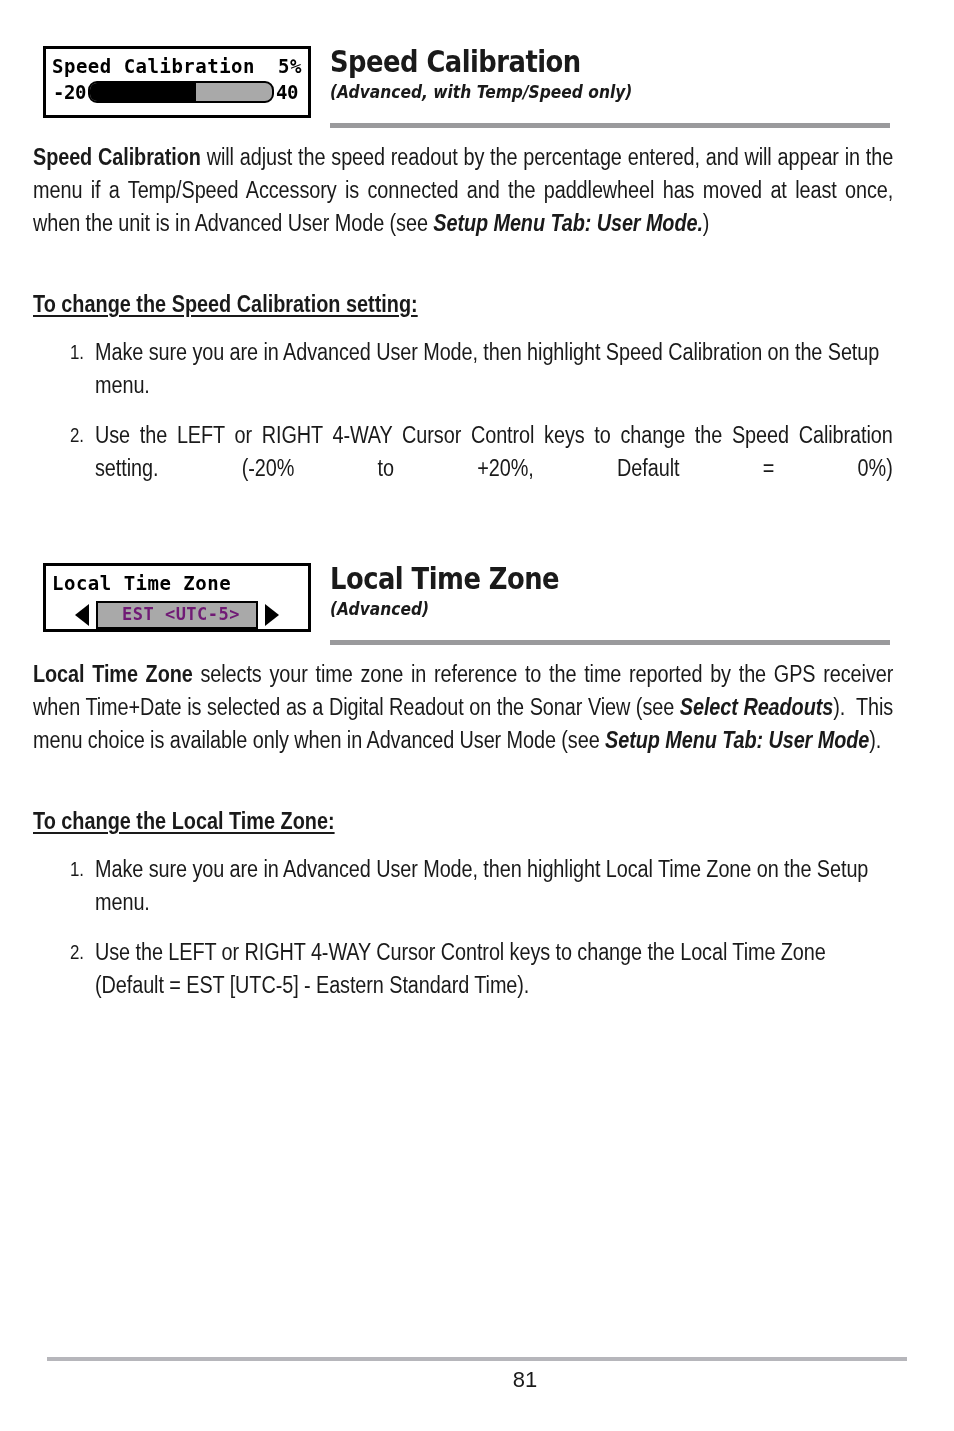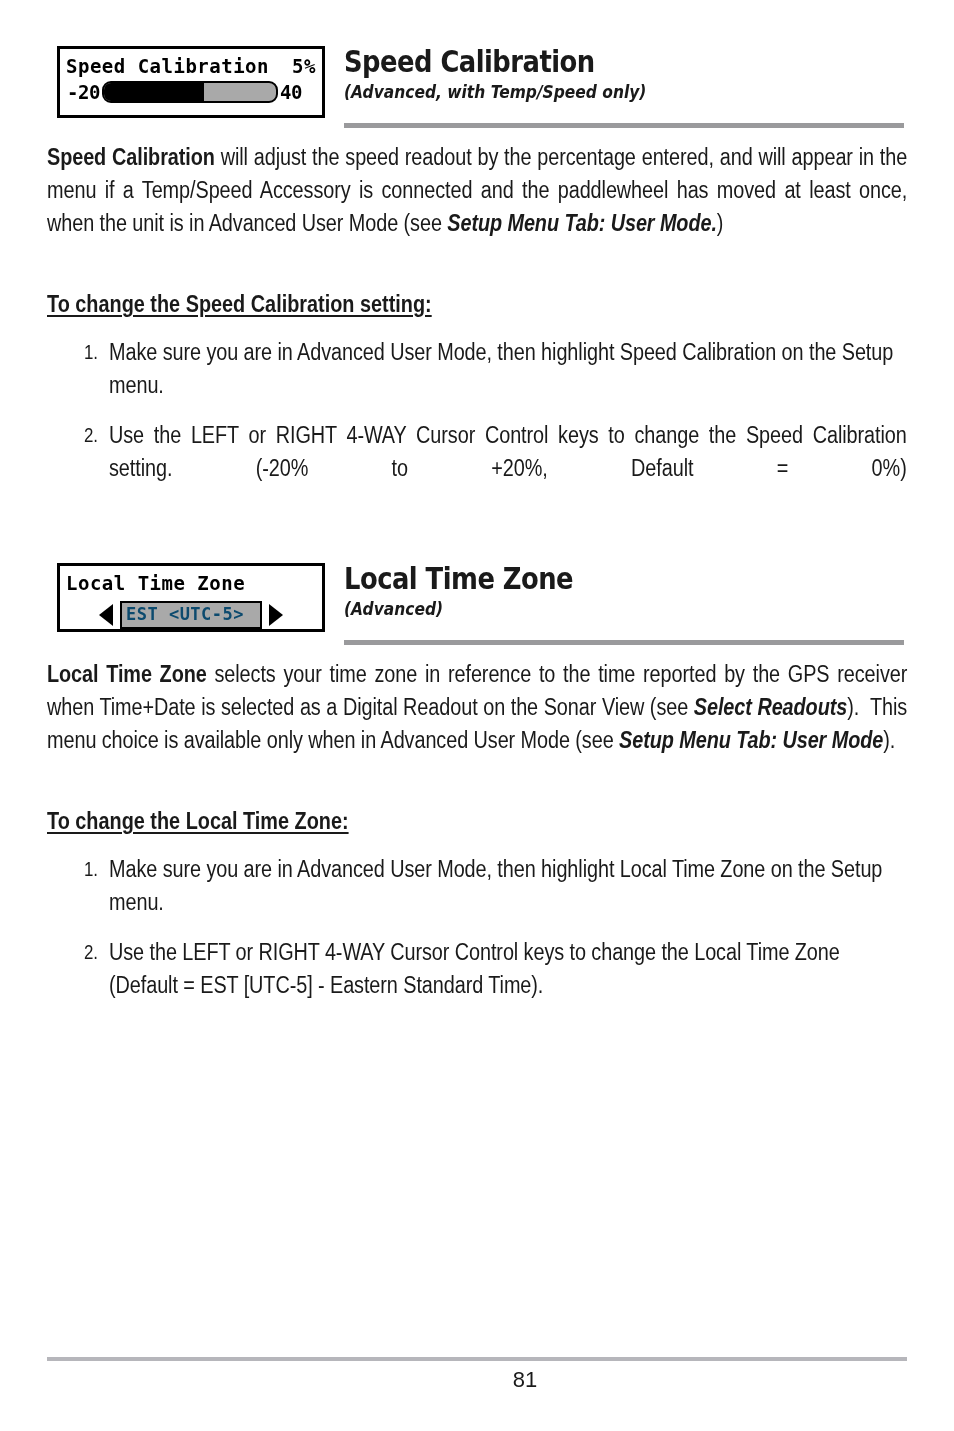--- a/index.html
+++ b/index.html
@@ -19,21 +19,21 @@
   .page {
     position: absolute;
     left: 0; top: 0;
     width: 954px;
     height: 1431px;
   }
 
   
   .section {
     position: absolute;
-    left: 47px;
+    left: 33px;
     width: 860px;
   }
   #section-speed { top: 46px; }
   #section-tz    { top: 563px; }
 
   .section-head {
     position: relative;
     min-height: 82px;
   }
 
@@ -62,21 +62,21 @@
     display: flex;
     align-items: baseline;
   }
   .lcd-title .t-label { flex: 1 1 auto; }
   .lcd-title .t-value { flex: 0 0 auto; font-weight: bold; }
 
   
   .lcd-slider-row {
     display: flex;
     align-items: center;
-    padding: 5px 20px 0 7px;
+    padding: 5px 10px 0 7px;
     gap: 2px;
     justify-content: center;
   }
   .lcd-minmax {
     font-size: 19px;
     font-weight: bold;
     line-height: 1;
     letter-spacing: -0.5px;
   }
   .slider-track {
@@ -108,25 +108,25 @@
     border-top: 11px solid transparent;
     border-bottom: 11px solid transparent;
     flex: 0 0 auto;
   }
   .arrow-left  { border-right: 14px solid #000; }
   .arrow-right { border-left: 14px solid #000; }
   .select-box {
     flex: 0 0 auto;
     border: 2px solid #000;
     background: #a9a9a9;
-    color: #0c4a6e;
+    color: #701a75;
     font-size: 17px;
     font-weight: bold;
     letter-spacing: 0.5px;
-    padding: 3px 16px 4px 4px;
+    padding: 3px 16px 4px 24px;
     line-height: 1;
     white-space: nowrap;
   }
 
   
   .head-text {
     position: absolute;
     left: 297px;
     top: 0;
     width: 563px;

